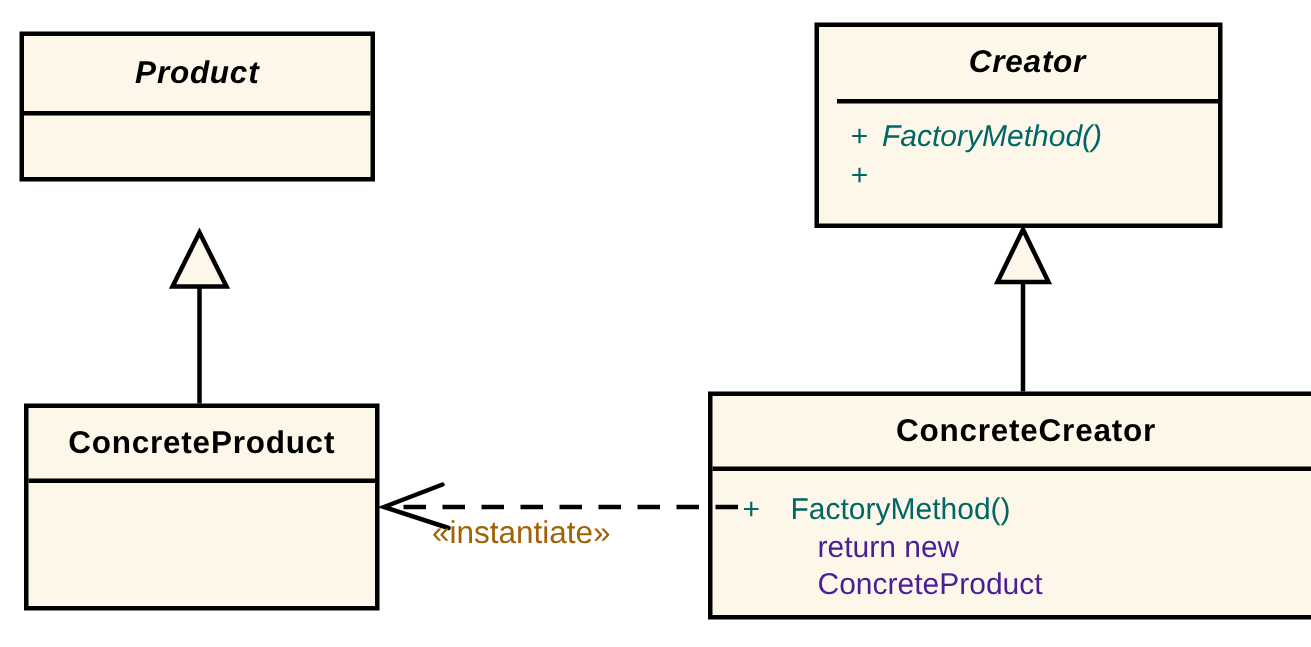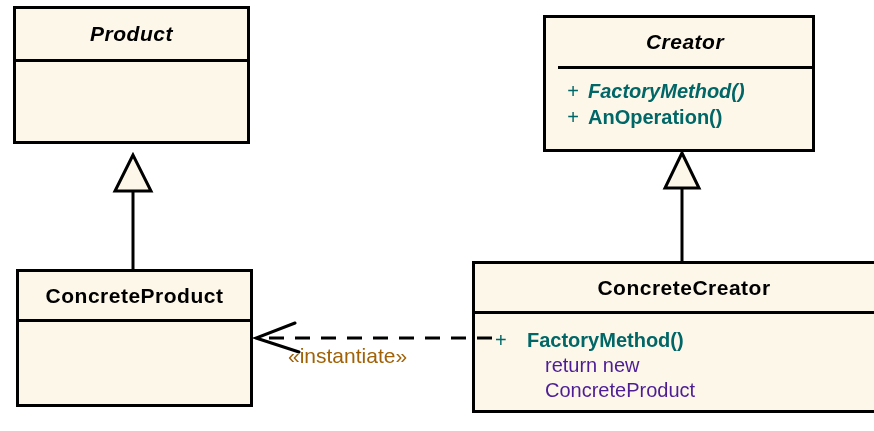--- a/index.html
+++ b/index.html
@@ -26,21 +26,21 @@
     border-bottom: 3px solid #000000;
     font-weight: bold;
     font-size: 21px;
     color: #000000;
     letter-spacing: 0.5px;
   }
   .class-title.abstract { font-style: italic; }
   .class-body { position: relative; }
 
   
-  #box-product { left: 13px; top: 6px; width: 237px; height: 138px; }
+  #box-product { left: 13px; top: 21px; width: 237px; height: 100px; }
   #box-product .class-title { height: 53px; }
 
   
   #box-creator { left: 543px; top: 15px; width: 272px; height: 137px; padding-left: 12px; }
   #box-creator .class-title { height: 51px; }
 
   
   #box-concrete-product { left: 16px; top: 269px; width: 237px; height: 138px; }
   #box-concrete-product .class-title { height: 50px; }
 
@@ -55,21 +55,21 @@
     color: #006666;
     line-height: 26px;
   }
   .method-row .vis {
     width: 30px;
     text-align: center;
     flex: 0 0 auto;
   }
   .method-row .vis-wide { width: 52px; text-align: left; padding-left: 20px; }
   .method-row.abstract-method .mname { font-style: italic; }
-  .mname { white-space: nowrap; font-weight: bold; }
+  .mname { white-space: nowrap; }
 
   .annotation-line {
     font-size: 20px;
     color: #4c1d95;
     line-height: 25px;
     padding-left: 70px;
     white-space: nowrap;
   }
 
   #edges-svg {
@@ -101,21 +101,20 @@
   <div class="class-box" id="box-creator">
     <div class="class-title abstract">Creator</div>
     <div class="class-body">
       <div class="method-list">
         <div class="method-row abstract-method">
           <span class="vis">+</span>
           <span class="mname">FactoryMethod()</span>
         </div>
         <div class="method-row">
           <span class="vis">+</span>
-          <span class="mname">AnOperation()</span>
         </div>
       </div>
     </div>
   </div>
 
   <div class="class-box" id="box-concrete-product">
     <div class="class-title">ConcreteProduct</div>
     <div class="class-body"></div>
   </div>
 

